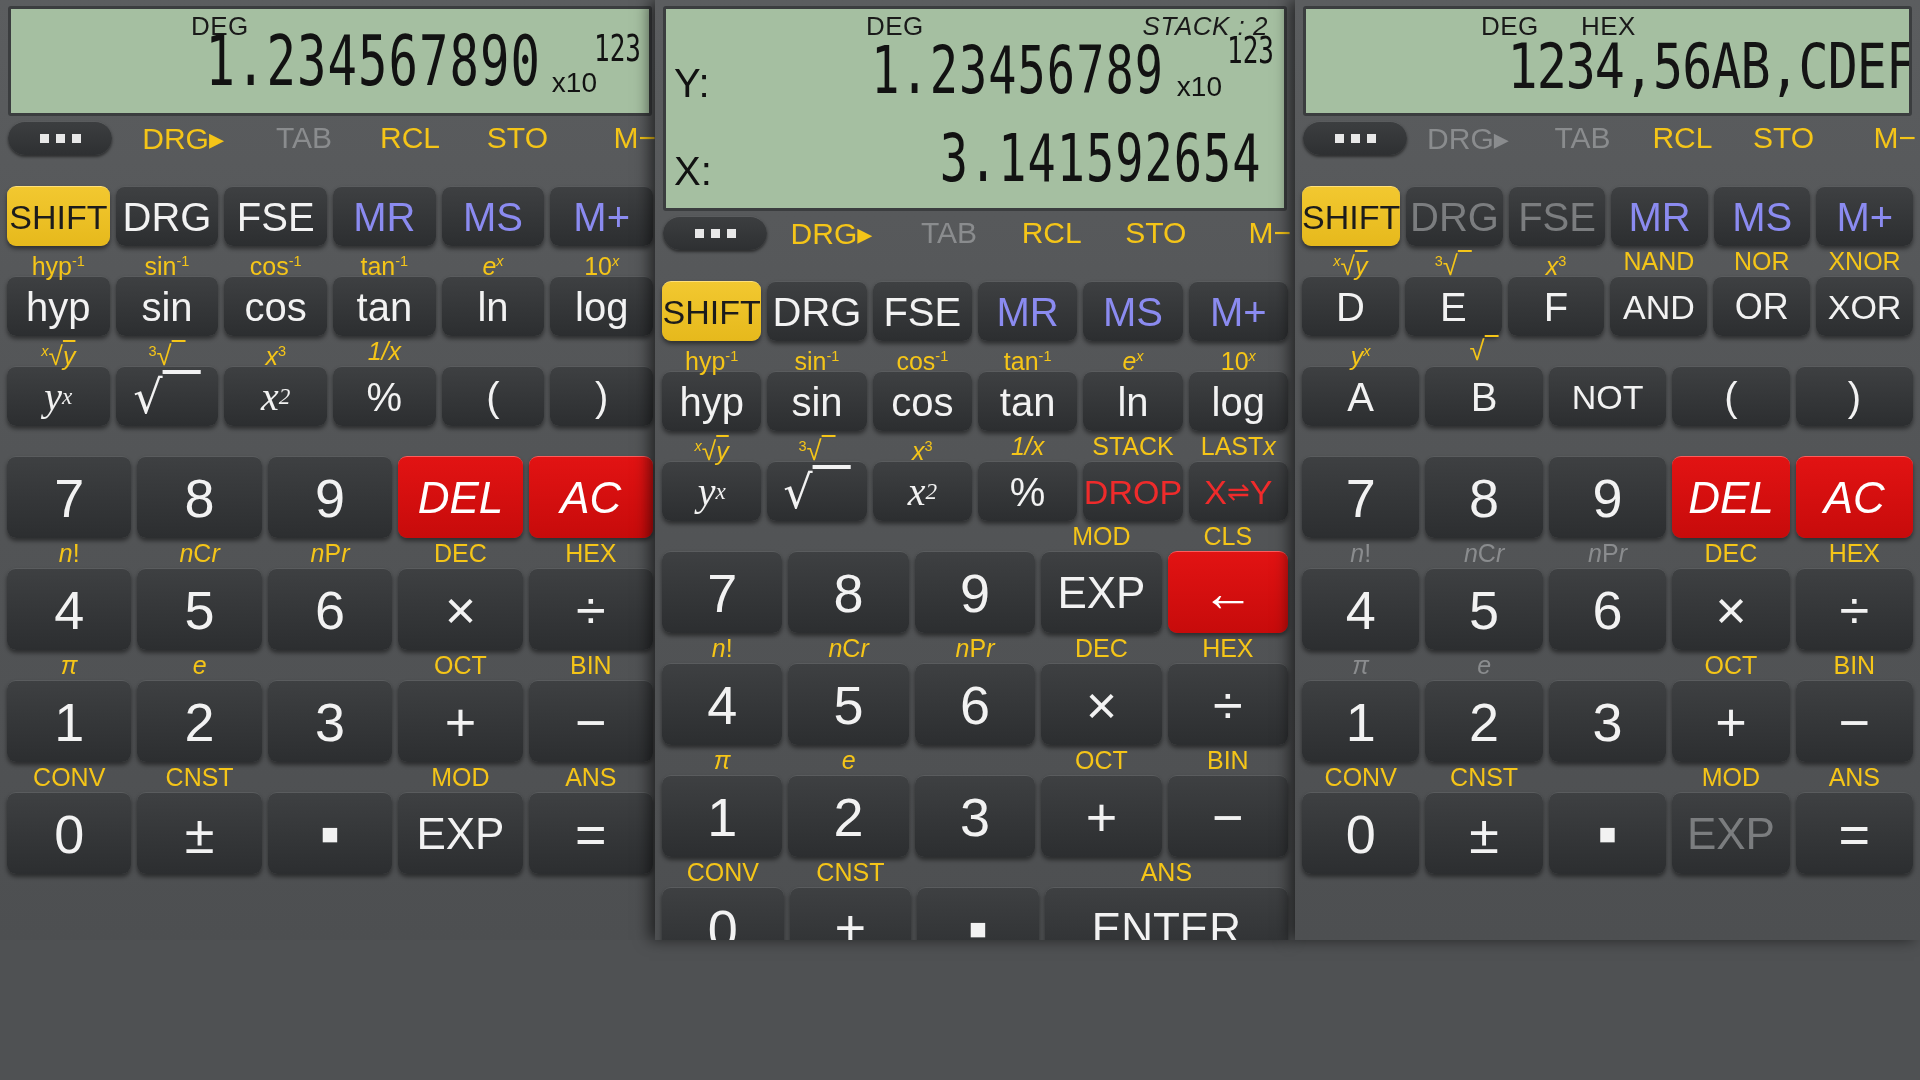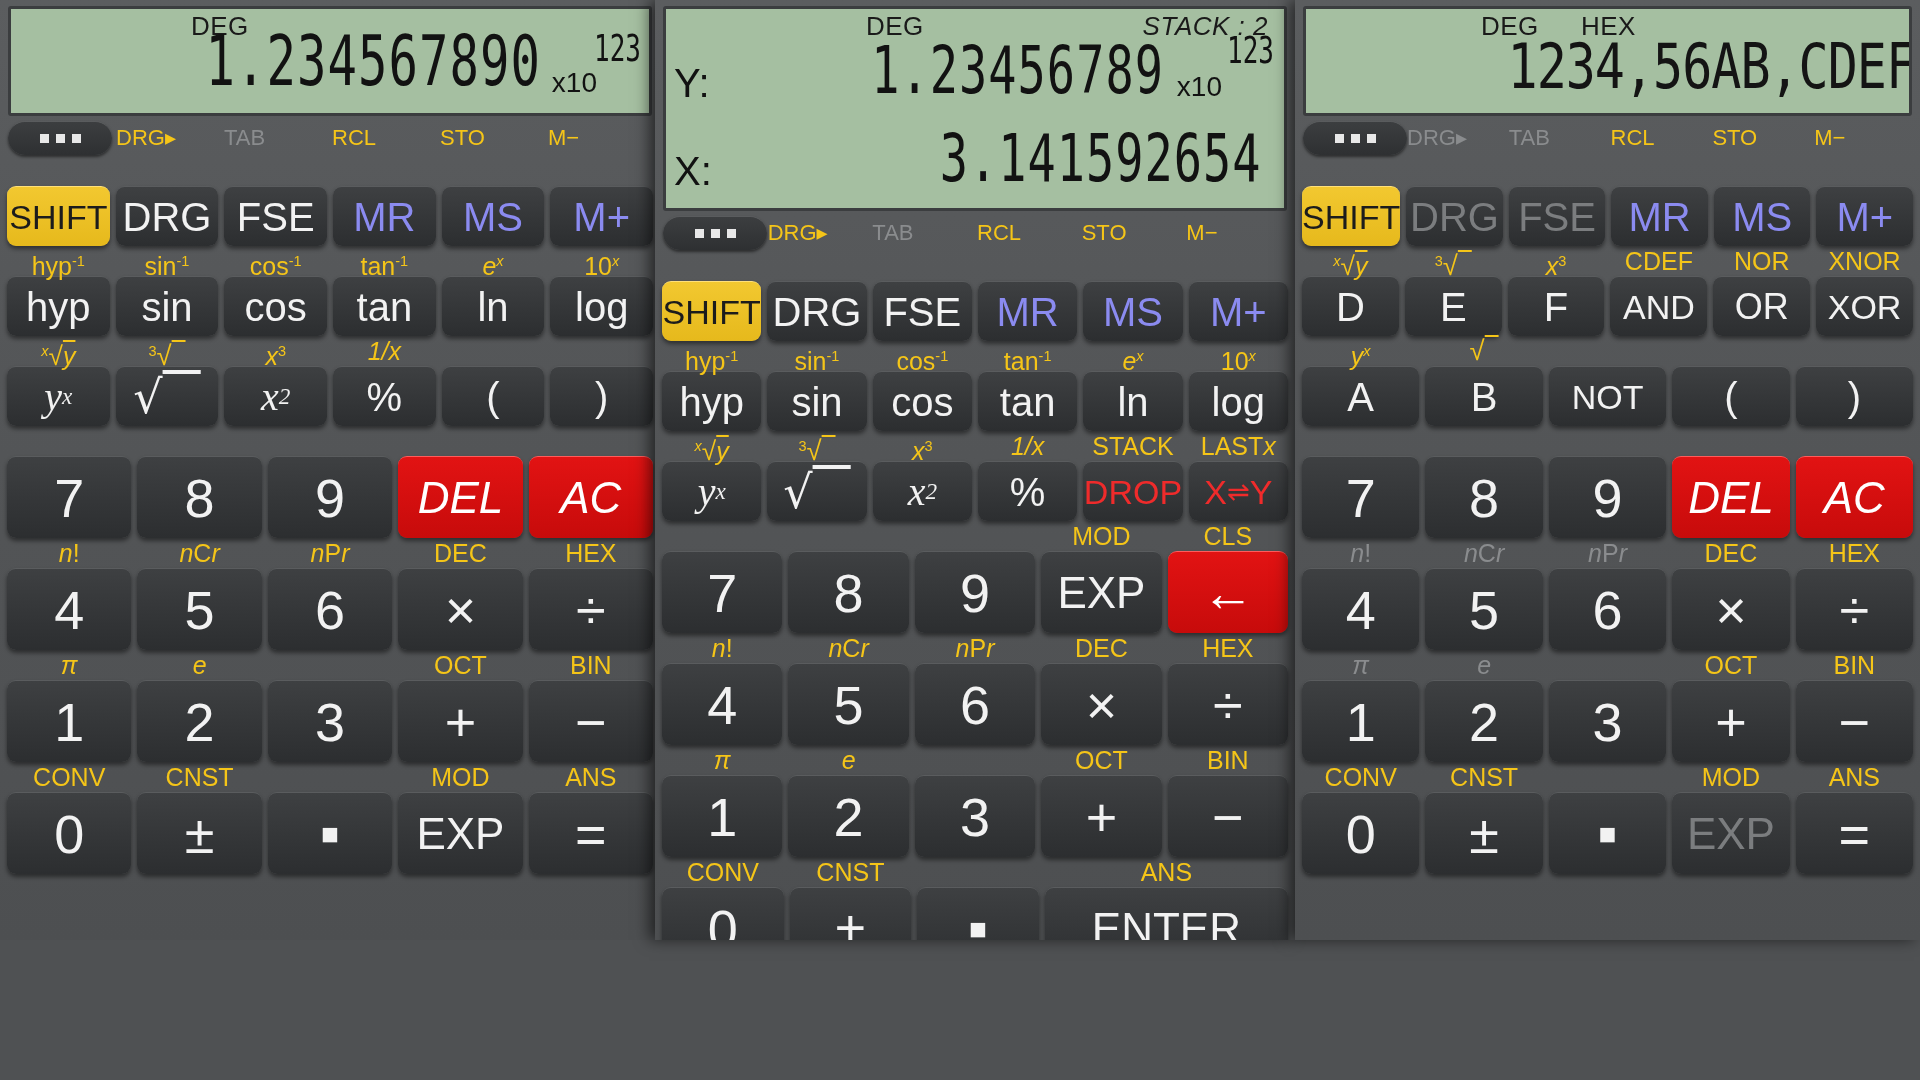--- a/index.html
+++ b/index.html
@@ -108,21 +108,21 @@
   .mbtn {
     width: 104px; height: 34px; border-radius: 17px;
     background: linear-gradient(180deg,#3c3e40,#2e3032);
     border-top: 1px solid #5a5c5e;
     display:flex; align-items:center; justify-content:center; gap:7px;
     box-shadow: 0 2px 3px rgba(0,0,0,.5);
   }
   .mdot { width:9px; height:9px; background:#e8e8e8; }
 
   .toprow { display:flex; align-items:center; padding: 0 4px; height: 36px; }
-  .toprow .slot { flex:1 1 0; text-align:left; font-size:22px; color:#f5c518; white-space:nowrap;}
+  .toprow .slot { flex:1 1 0; text-align:right; font-size:30px; color:#f5c518; white-space:nowrap;}
   .toprow .slot.dim { color:#8a8c8e; }
   .toprow .first { flex:1 1 0; display:flex; align-items:center; padding-left:4px;}
 
   .sup { font-size: .58em; vertical-align: super; }
   .radsym { font-family:"DejaVu Sans", sans-serif; }
 </style>
 </head>
 <body>
 
 <div id="stage">
@@ -586,21 +586,21 @@
           </div>
           <div class="kcell">
             <div class="shlabel"><span class="sup">3</span><span style="font-size:1.1em">√</span><span style="text-decoration:overline">&nbsp;&nbsp;</span></div>
             <div class="key md">E</div>
           </div>
           <div class="kcell">
             <div class="shlabel"><i>x</i><span class="sup">3</span></div>
             <div class="key md">F</div>
           </div>
           <div class="kcell">
-            <div class="shlabel">CDEF</div>
+            <div class="shlabel">NAND</div>
             <div class="key md" style="font-size: 34px; text-align: right;">AND</div>
           </div>
           <div class="kcell">
             <div class="shlabel">NOR</div>
             <div class="key md" style="font-size: 36px;">OR</div>
           </div>
           <div class="kcell">
             <div class="shlabel">XNOR</div>
             <div class="key md" style="font-size: 34px;">XOR</div>
           </div>

